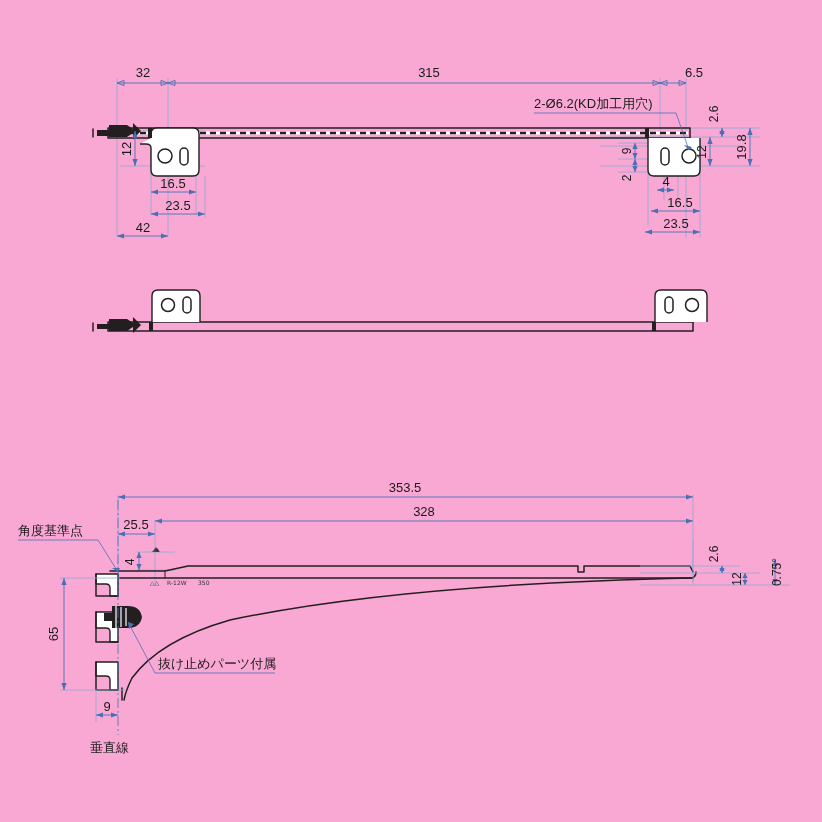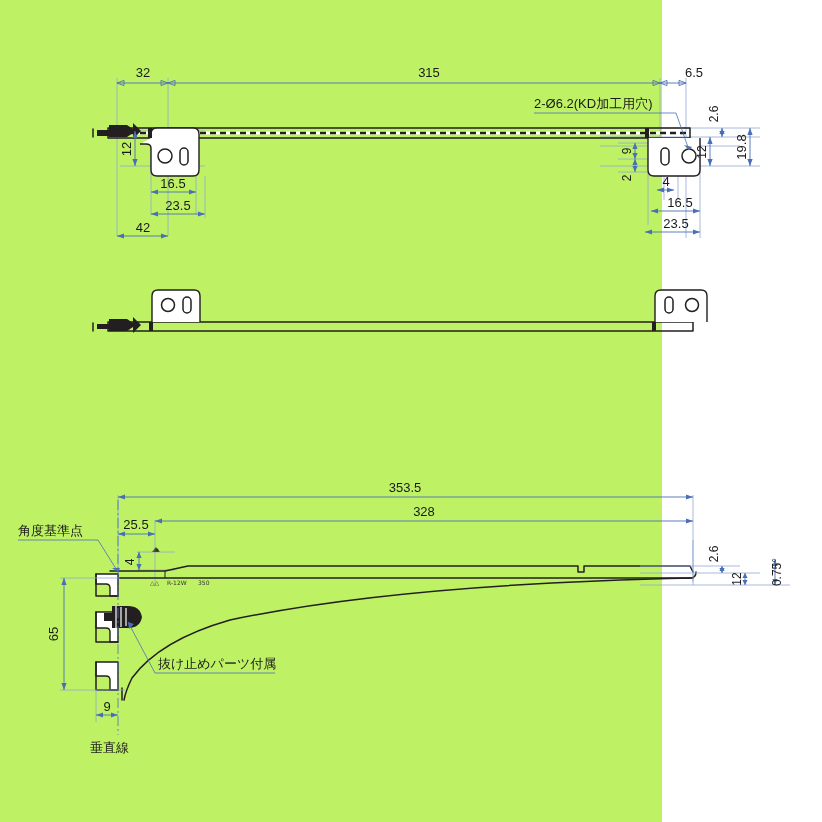--- a/index.html
+++ b/index.html
@@ -1,17 +1,17 @@
 <!DOCTYPE html>
 <html><head>
 <meta charset="utf-8">
 <style>
   html,body{margin:0;padding:0;background:#ffffff;}
   body{width:822px;height:822px;font-family:"Liberation Sans","DejaVu Sans",sans-serif;overflow:hidden;}
-  #sheet{position:relative;width:662px;height:822px;background:#bef264;}
+  #sheet{position:relative;width:822px;height:822px;background:#f9a8d4;}
   svg{display:block;}
   .dimtxt{font-family:"Liberation Sans","DejaVu Sans",sans-serif;font-size:13px;fill:#1a1a1a;}
   .dimtxt-sm{font-family:"Liberation Sans","DejaVu Sans",sans-serif;font-size:12px;fill:#1a1a1a;}
   .jp{font-family:"DejaVu Sans","Liberation Sans",sans-serif;font-size:13px;fill:#1a1a1a;}
   .tiny{font-family:"DejaVu Sans","Liberation Sans",sans-serif;font-size:6px;fill:#333;}
   .dimline{stroke:#4a6fb5;stroke-width:0.9;fill:none;}
   .extline{stroke:#8fa8d4;stroke-width:0.8;fill:none;}
   .partline{stroke:#231f20;stroke-width:1.5;fill:none;stroke-linejoin:round;stroke-linecap:round;}
   .partthin{stroke:#231f20;stroke-width:1;fill:none;stroke-linejoin:round;stroke-linecap:round;}
   .partfill{stroke:#231f20;stroke-width:1.4;fill:#ffffff;stroke-linejoin:round;}

